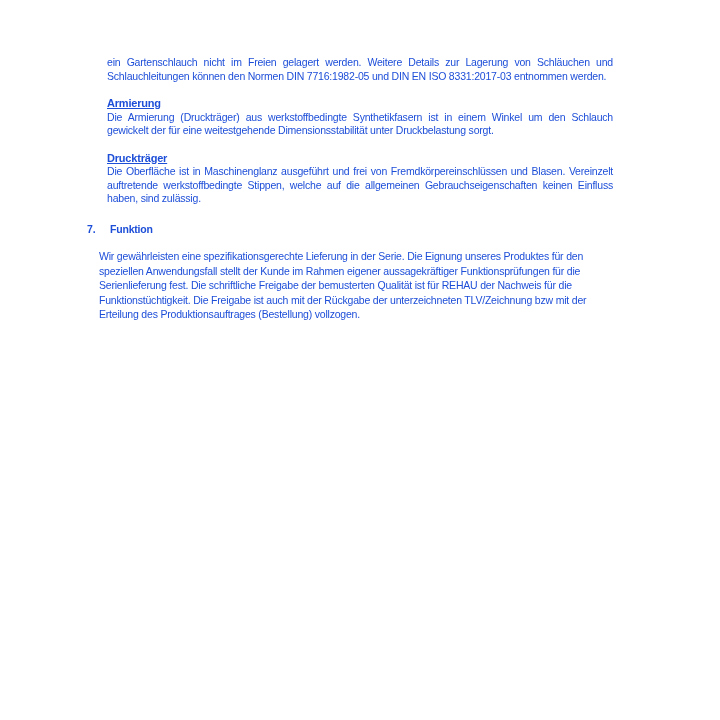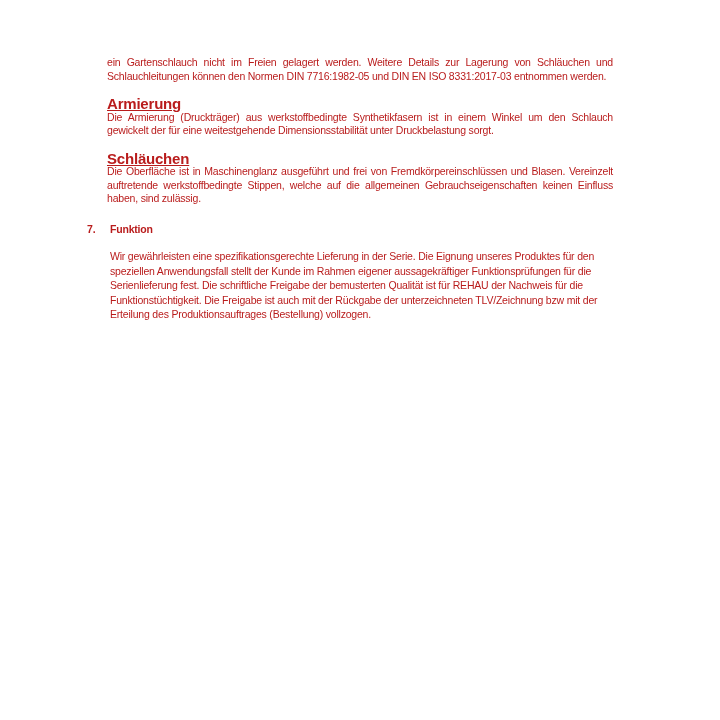--- a/index.html
+++ b/index.html
@@ -7,21 +7,21 @@
     padding: 0;
     background: #ffffff;
   }
   .page {
     position: relative;
     width: 720px;
     height: 720px;
     background: #ffffff;
     overflow: hidden;
     font-family: "Liberation Sans", "DejaVu Sans", sans-serif;
-    color: #b91c1c;
+    color: #1d4ed8;
   }
   .content {
     position: absolute;
     left: 87px;
     top: 56px;
     width: 527px;
     font-size: 10.5px;
     letter-spacing: -0.2px;
     line-height: 13.5px;
   }
@@ -30,35 +30,35 @@
     width: 506px;
   }
   p.body-par {
     margin: 0;
     text-align: justify;
   }
   .sec-heading {
     margin: 14px 0 0 0;
     font-weight: bold;
     text-decoration: underline;
-    font-size: 15px;
+    font-size: 11px;
   }
   .num-section {
     margin-top: 17px;
   }
   .num-head {
     display: flex;
     font-weight: bold;
   }
   .num-head .num {
     width: 23px;
     flex: 0 0 23px;
   }
   .num-body {
-    margin-left: 23px;
+    margin-left: 12px;
     margin-top: 13px;
     width: 500px;
     line-height: 14.6px;
     text-align: left;
   }
 </style>
 </head>
 <body>
 
 <div class="page">
@@ -67,21 +67,21 @@
     <div class="indented">
 
       <p class="body-par">ein Gartenschlauch nicht im Freien gelagert werden. Weitere Details zur Lagerung von Schläuchen und Schlauchleitungen können den Normen DIN 7716:1982-05 und DIN EN ISO 8331:2017-03 entnommen werden.</p>
 
       <div>
         <p class="sec-heading">Armierung</p>
         <p class="body-par">Die Armierung (Druckträger) aus werkstoffbedingte Synthetikfasern ist in einem Winkel um den Schlauch gewickelt der für eine weitestgehende Dimensionsstabilität unter Druckbelastung sorgt.</p>
       </div>
 
       <div>
-        <p class="sec-heading">Schläuchen</p>
+        <p class="sec-heading">Druckträger</p>
         <p class="body-par">Die Oberfläche ist in Maschinenglanz ausgeführt und frei von Fremdkörpereinschlüssen und Blasen. Vereinzelt auftretende werkstoffbedingte Stippen, welche auf die allgemeinen Gebrauchseigenschaften keinen Einfluss haben, sind zulässig.</p>
       </div>
 
 
     </div>
 
     <div class="num-section">
       <div class="num-head">
         <span class="num">7.</span>
         <span class="title">Funktion</span>

